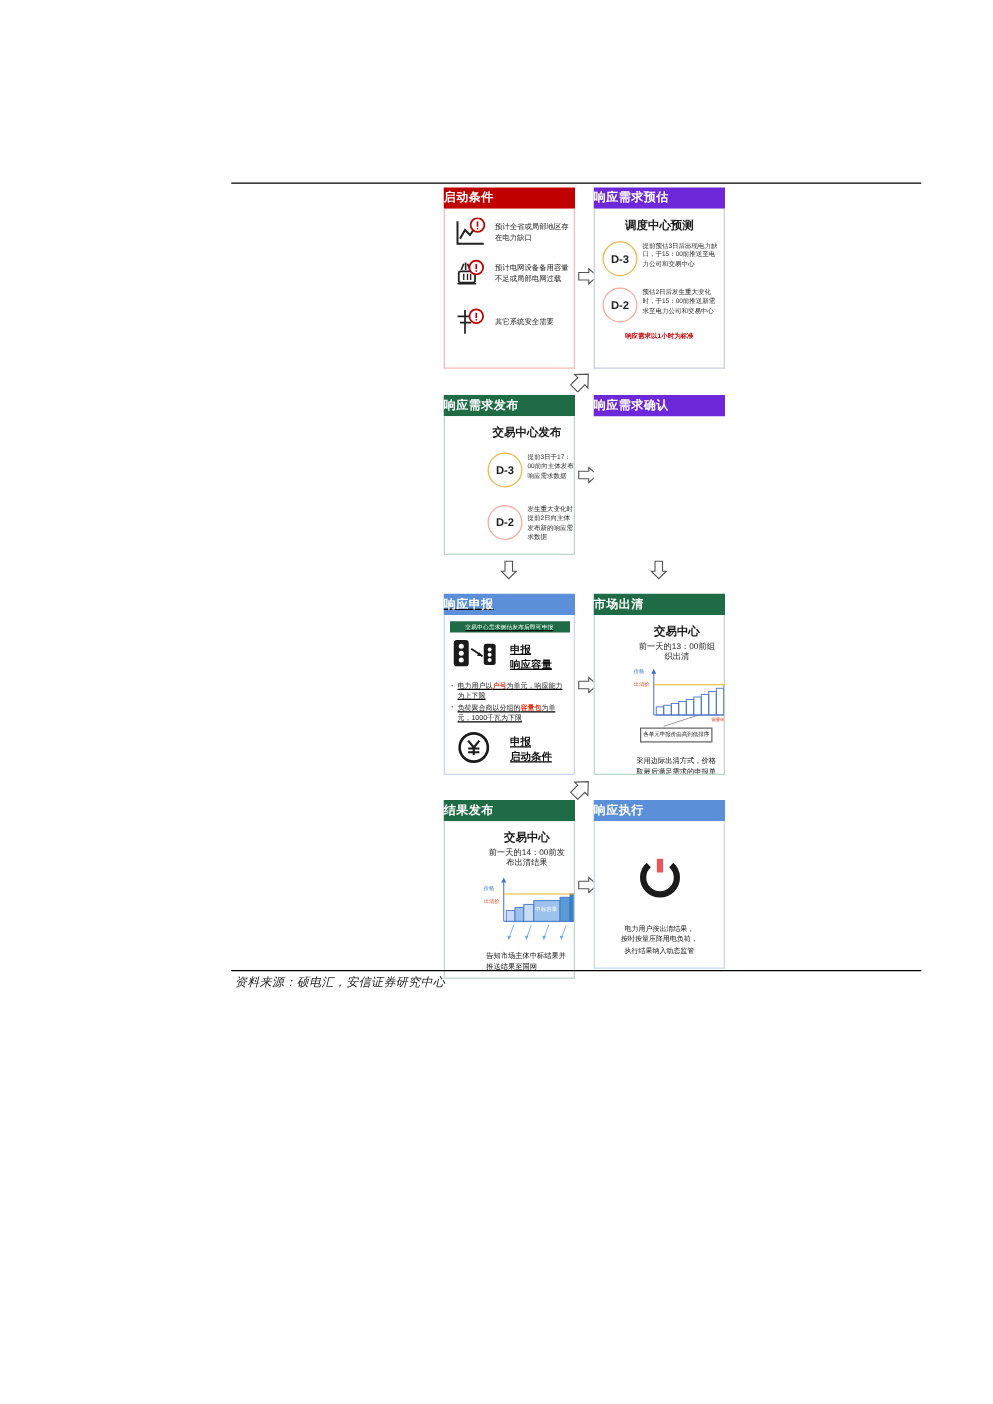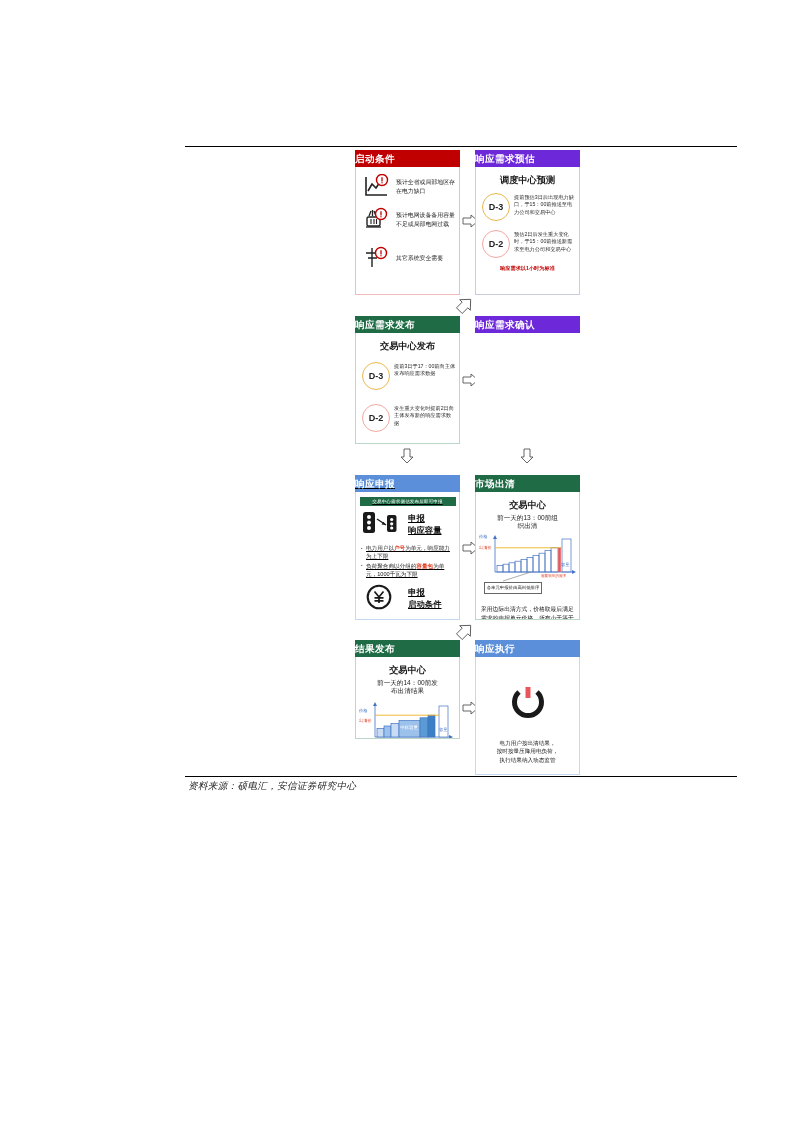--- a/index.html
+++ b/index.html
@@ -78,21 +78,21 @@
   .card-body {
     position: relative;
     border: 1px solid #d8d8d8;
     border-top: none;
     height: calc(100% - 17px);
     overflow: hidden;
     background: #fff;
   }
   .cb-red   { border-color: #f0bcbc; }
   .cb-navy  { border-color: #c9cede; }
-  .cb-green { border-color: #bcd6c8; }
+  .cb-green { border-color: #bcd6c8; padding-left: 28px; }
   .cb-blue  { border-color: #c6d8f0; }
 
   .h-red   { background: #C00000; }
   .h-navy  { background: #6d28d9; }
   .h-green { background: #1F6B45; }
   .h-blue  { background: #5B8FD9; }
 
   
   .sub-title {
     text-align: center;
@@ -458,21 +458,21 @@
     </div>
 
     <div class="arrow-diag" style="left:100px; top:472px;">
       <svg width="20" height="18" viewBox="0 0 20 18">
         <g transform="rotate(-45 10 9)">
           <path d="M2,5 L10,5 L10,1.5 L18,9 L10,16.5 L10,13 L2,13 Z" fill="#fff" stroke="#555" stroke-width="0.9"></path>
         </g>
       </svg>
     </div>
 
-    <div class="card" style="left:0px; top:490px; width:105px; height:99px;">
+    <div class="card" style="left:0px; top:490px; width:105px; height:143px;">
       <div class="card-head h-green">结果发布</div>
       <div class="card-body cb-green">
         <div class="sub-title">交易中心</div>
         <div class="sub-line">前一天的14：00前发</div>
         <div class="sub-line" style="margin-top:0;">布出清结果</div>
 
         <div class="mini-chart" style="margin:6px 0 0 3px; width:99px; height:56px;">
           <svg width="99" height="56" viewBox="0 0 99 56">
             <path d="M16,3 L16,36 L92,36" stroke="#4472C4" stroke-width="0.8" fill="none"></path>
             <polygon points="16,1 14,5 18,5" fill="#4472C4"></polygon>

